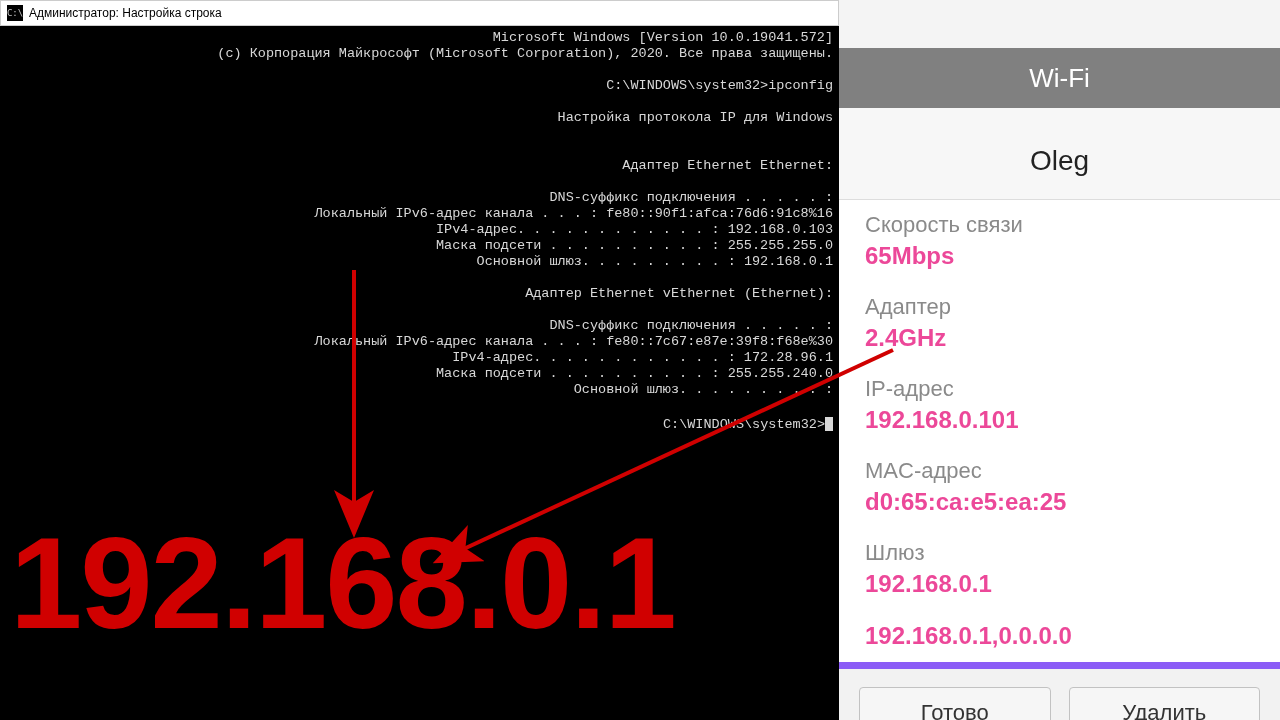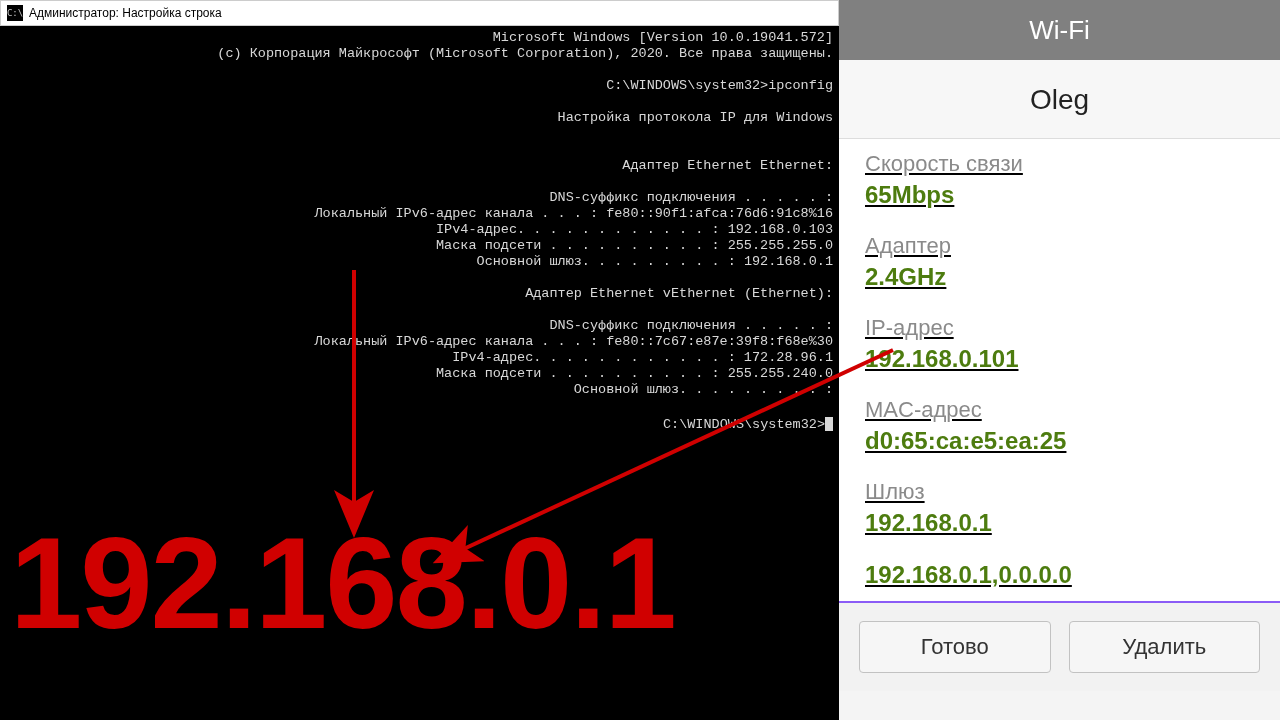--- a/index.html
+++ b/index.html
@@ -78,45 +78,45 @@
   }
   .phone-header {
     height: 60px;
     background: #808080;
     color: #fff;
     display: flex;
     align-items: center;
     justify-content: center;
     font-size: 26px;
     font-weight: 400;
+    margin-top: 48px;
   }
   .phone-title {
     text-align: center;
     font-size: 28px;
     color: #222;
-    padding: 24px 0 22px 0;
+    padding: 37px 0 22px 0;
     background: #f7f7f7;
   }
   .phone-list {
     background: #fff;
     border-top: 1px solid #ddd;
-    border-bottom: 2px solid #8b5cf6;
+    border-bottom: 7px solid #8b5cf6;
     padding: 0 26px;
-    text-decoration: underline;
   }
   .phone-item {
     padding: 10px 0 10px 0;
   }
   .phone-item .label {
     color: #8a8a8a;
     font-size: 22px;
     line-height: 30px;
   }
   .phone-item .value {
-    color: #4d7c0f;
+    color: #ec4899;
     font-size: 24px;
     font-weight: 600;
     line-height: 32px;
   }
   .phone-buttons {
     display: flex;
     gap: 18px;
     padding: 18px 20px;
     background: #f2f2f2;
   }

